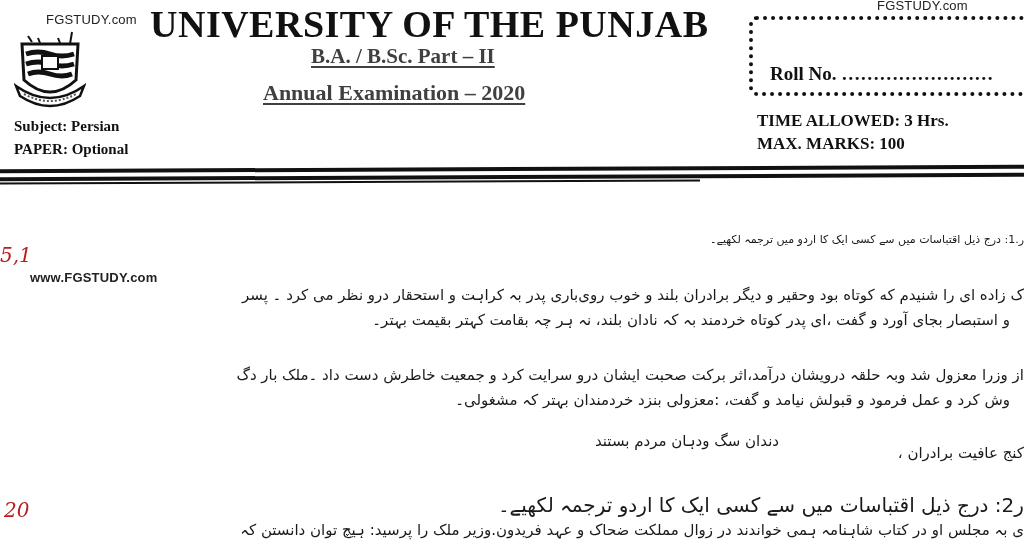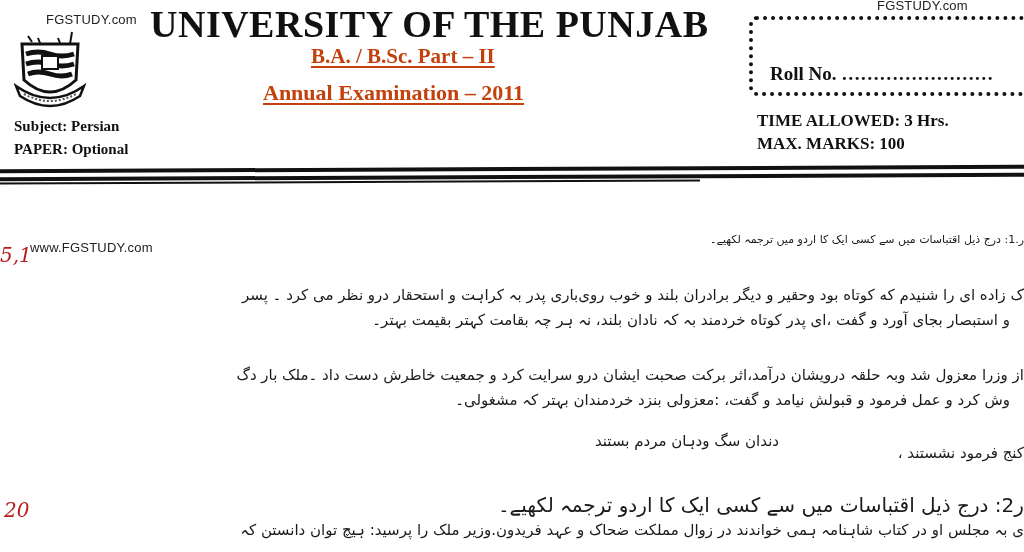--- a/index.html
+++ b/index.html
@@ -15,21 +15,21 @@
       font-size: 13px; color: #222; letter-spacing: 0.2px;
     }
     .uni-title {
       left: 150px; top: 2px;
       font-family: "Liberation Serif", serif;
       font-weight: bold; font-size: 38px; letter-spacing: 0.5px;
       color: #111;
     }
     .sub-head {
       font-weight: bold; font-size: 22px; text-decoration: underline;
-      text-underline-offset: 3px; color: #c2410c;
+      text-underline-offset: 3px; color: #404040;
     }
     .meta-left { left: 14px; font-weight: bold; font-size: 15px; line-height: 21px; }
     .meta-right { left: 757px; font-weight: bold; font-size: 17px; line-height: 21px; }
     .roll-box {
       left: 749px; top: 16px; width: 290px; height: 80px;
       border: 4px dotted #111; border-right: none; border-radius: 8px 0 0 8px;
       box-sizing: border-box;
     }
     .roll-label { left: 770px; top: 63px; font-weight: bold; font-size: 19px; }
     .rule { left: 0; height: 3px; background: #111; }
@@ -57,43 +57,43 @@
     <path d="M14 44 Q24 40 36 44 Q48 48 58 44" stroke="#111" stroke-width="5" fill="none"></path>
     <rect x="28" y="26" width="16" height="13" fill="#fff" stroke="#111" stroke-width="2"></rect>
     <path d="M14 6 L18 12 M24 8 L26 13 M44 8 L46 13 M58 2 L56 14" stroke="#111" stroke-width="2"></path>
     <path d="M2 56 Q36 80 70 56 L66 66 Q36 86 6 66 Z" fill="#fff" stroke="#111" stroke-width="2.5"></path>
     <path d="M10 64 Q36 78 62 64" stroke="#555" stroke-width="2" stroke-dasharray="2 2" fill="none"></path>
   </svg>
 </div>
 
 <div class="abs uni-title">UNIVERSITY OF THE PUNJAB</div>
 <div class="abs sub-head" style="left:311px; top:44px; font-size:21px;">B.A. / B.Sc. Part – II</div>
-<div class="abs sub-head" style="left:263px; top:80px;">Annual Examination – 2011</div>
+<div class="abs sub-head" style="left:263px; top:80px;">Annual Examination – 2020</div>
 
 <div class="abs meta-left" style="top:116px;">Subject: Persian</div>
 <div class="abs meta-left" style="top:139px;">PAPER: Optional</div>
 
 <div class="abs roll-box"></div>
 <div class="abs roll-label">Roll No. ……………………</div>
 
 <div class="abs meta-right" style="top:110px;">TIME ALLOWED: 3 Hrs.</div>
 <div class="abs meta-right" style="top:133px;">MAX. MARKS: 100</div>
 
 <div class="abs rule" style="top:167px; width:1024px; height:4px; transform:rotate(-0.25deg);"></div>
 <div class="abs rule" style="top:175px; width:1024px; height:4px; transform:rotate(-0.25deg);"></div>
 <div class="abs rule" style="top:181px; width:700px; height:2px; transform:rotate(-0.25deg);"></div>
 
 <div class="abs handnote" style="left:0px; top:243px;">5,1</div>
-<div class="abs watermark" style="left:30px; top:240px;">www.FGSTUDY.com</div>
+<div class="abs watermark" style="left:30px; top:270px;font-weight:bold;">www.FGSTUDY.com</div>
 <div class="abs rtl" style="right:0px; top:233px; font-size:11px;">ر.1: درج ذیل اقتباسات میں سے کسی ایک کا اردو میں ترجمہ لکھیے۔</div>
 
 <div class="abs rtl" style="right:0px; top:286px;margin-left:8px;">ک زاده ای را شنیدم که کوتاه بود وحقیر و دیگر برادران بلند و خوب روی‌باری پدر بہ کراہت و استحقار درو نظر می کرد ۔ پسر</div>
 <div class="abs rtl" style="right:14px; top:311px;">و استبصار بجای آورد و گفت ،ای پدر  کوتاه خردمند بہ کہ نادان بلند، نہ ہر چہ بقامت کہتر بقیمت بہتر۔</div>
 
 <div class="abs rtl" style="right:0px; top:366px;">از وزرا معزول شد وبہ حلقہ درویشان درآمد،اثر برکت صحبت ایشان درو سرایت کرد و جمعیت خاطرش دست داد ۔ملک بار دگ</div>
 <div class="abs rtl" style="right:14px; top:391px;">وش کرد و عمل فرمود و قبولش نیامد و گفت، :معزولی بنزد خردمندان بہتر کہ مشغولی۔</div>
 
-<div class="abs rtl" style="right:0px; top:444px;">کنج فرمود نشستند ،</div>
+<div class="abs rtl" style="right:0px; top:444px;">کنج عافیت برادران ،</div>
 <div class="abs rtl" style="right:245px; top:432px;">دندان سگ ودہان مردم بستند</div>
 
 <div class="abs handnote" style="left:4px; top:498px;">20</div>
 <div class="abs rtl" style="right:0px; top:493px; font-size:20px;">ر2: درج ذیل اقتباسات میں سے کسی ایک کا اردو ترجمہ لکھیے۔</div>
 <div class="abs rtl" style="right:0px; top:521px;">ی بہ مجلس او در کتاب شاہنامہ ہمی خواندند در زوال مملکت ضحاک و عہد فریدون.وزیر ملک را پرسید: ہیچ توان دانستن کہ</div>
 
 </body></html>

